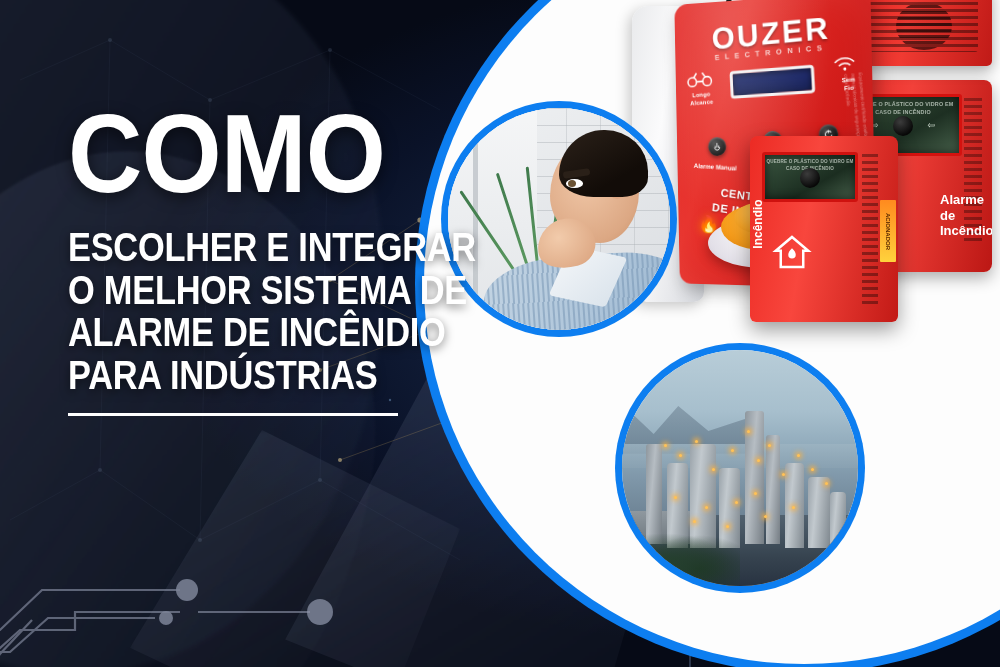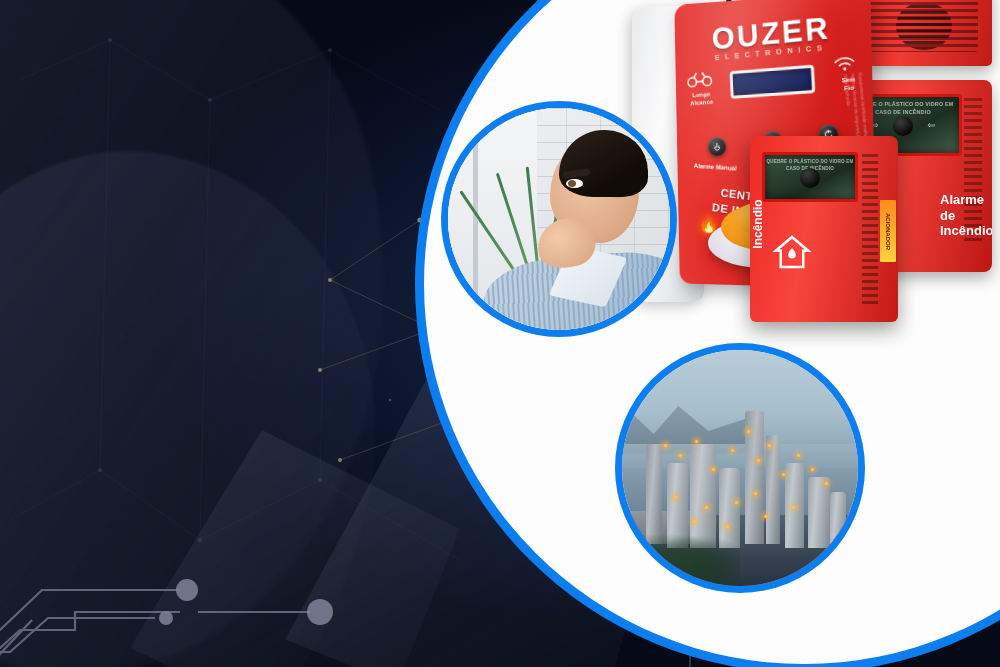--- a/index.html
+++ b/index.html
@@ -606,14 +606,24 @@
         <div class="lamp" style="left:60%;top:70%"></div>
       <div class="lamp" style="left:72%;top:66%"></div>
         <div class="lamp" style="left:30%;top:72%"></div>
       <div class="lamp" style="left:44%;top:74%"></div>
         <div class="lamp" style="left:56%;top:60%"></div>
 
       <div class="pl-trees"></div>
     </div>
   </div>
 
+  <div class="copy">
+    <div class="h-main">COMO</div>
+    <div class="h-sub">
+      <div>ESCOLHER E INTEGRAR</div>
+      <div>O MELHOR SISTEMA DE</div>
+      <div>ALARME DE INCÊNDIO</div>
+      <div>PARA INDÚSTRIAS</div>
+    </div>
+    <div class="rule"></div>
+  </div>
 
 </div>
 
 </body></html>

